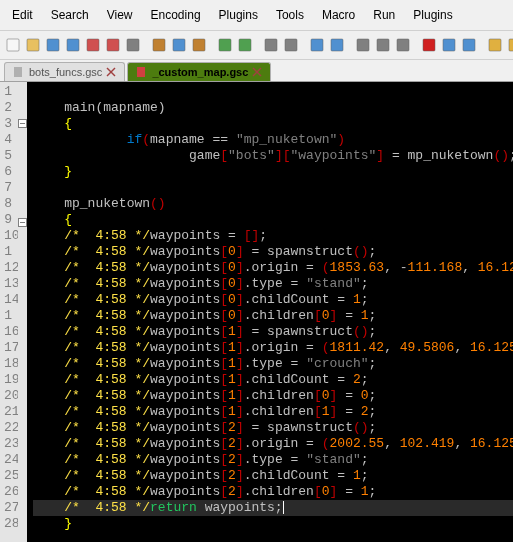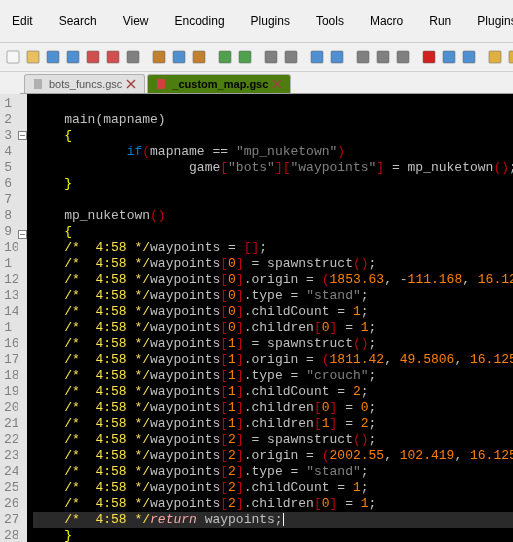--- a/index.html
+++ b/index.html
@@ -1,42 +1,42 @@
 <!DOCTYPE html>
 <html><head>
 <meta charset="utf-8">
 <style>
 * { margin: 0; padding: 0; box-sizing: border-box; }
 body { font-family: "Segoe UI", Tahoma, sans-serif; font-size: 12px; background: #f0f0f0; width: 513px; height: 542px; overflow: hidden; display: flex; flex-direction: column; }
-.menubar { background: #f0f0f0; display: flex; padding: 12px 4px; gap: 10px; border-bottom: 1px solid #d0d0d0; }
+.menubar { background: #f0f0f0; display: flex; padding: 6px 4px; gap: 2px; border-bottom: 1px solid #d0d0d0; }
 .menu-item { padding: 2px 8px; color: #000; cursor: pointer; }
 .toolbar { background: #f0f0f0; display: flex; padding: 3px 4px; gap: 2px; border-bottom: 1px solid #d0d0d0; align-items: center; }
 .tool-btn { width: 22px; height: 22px; display: flex; align-items: center; justify-content: center; cursor: pointer; border: 1px solid transparent; border-radius: 2px; }
 .tool-sep { width: 1px; height: 18px; background: #c0c0c0; margin: 0 2px; }
-.tabbar { background: #f0f0f0; display: flex; padding: 2px 4px 0 4px; gap: 2px; border-bottom: 1px solid #a0a0a0; margin-left: 20px; }
+.tabbar { background: #f0f0f0; display: flex; padding: 2px 4px 0 4px; gap: 2px; border-bottom: 1px solid #a0a0a0; }
 .tab { padding: 3px 8px; background: #e0e0e0; border: 1px solid #b0b0b0; border-bottom: none; border-radius: 3px 3px 0 0; color: #555; display: flex; align-items: center; gap: 4px; font-size: 11px; cursor: pointer; }
 .tab.active { background: #4d7c0f; color: #000; font-weight: bold; }
 .tab-icon { width: 12px; height: 12px; }
 .tab-close { width: 10px; height: 10px; cursor: pointer; }
 .editor { flex: 1; display: flex; background: #000; font-family: Consolas, "Courier New", monospace; font-size: 13px; overflow: hidden; position: relative; }
 .gutter { background: #e4e4e4; color: #808080; text-align: right; padding: 2px 6px 2px 4px; line-height: 16px; user-select: none; min-width: 18px; }
 .fold { background: #e4e4e4; width: 14px; line-height: 16px; padding-top: 2px; }
 .fold-box { width: 9px; height: 9px; border: 1px solid #808080; background: #fff; margin: 3px auto 0; position: relative; }
 .fold-box::before { content: ""; position: absolute; left: 1px; right: 1px; top: 3px; height: 1px; background: #808080; }
 .code { flex: 1; padding: 2px 6px; line-height: 16px; color: #c0c0c0; white-space: pre; }
 .ln { height: 16px; }
 .hl { background: #2a2a2a; }
 .c { color: #fde047; font-family: Liberation Mono, monospace; }
 .k { color: #007acc; }
 .s { color: #808080; }
 .n { color: #ff8000; }
 .p { color: #c00000; }
 .b { color: #c0c0c0; }
 .y { color: #ffff00; }
-.r { color: #fca5a5; font-style: italic; }
+.r { color: #22c55e; }
 .op { color: #c0c0c0; }
 .caret { display:inline-block; width:1px; height:13px; background:#fff; vertical-align:middle; }
 svg { display:block; }
 </style>
 </head>
 <body>
 
 <div class="menubar">
     <div class="menu-item">Edit</div>
     <div class="menu-item">Search</div>

